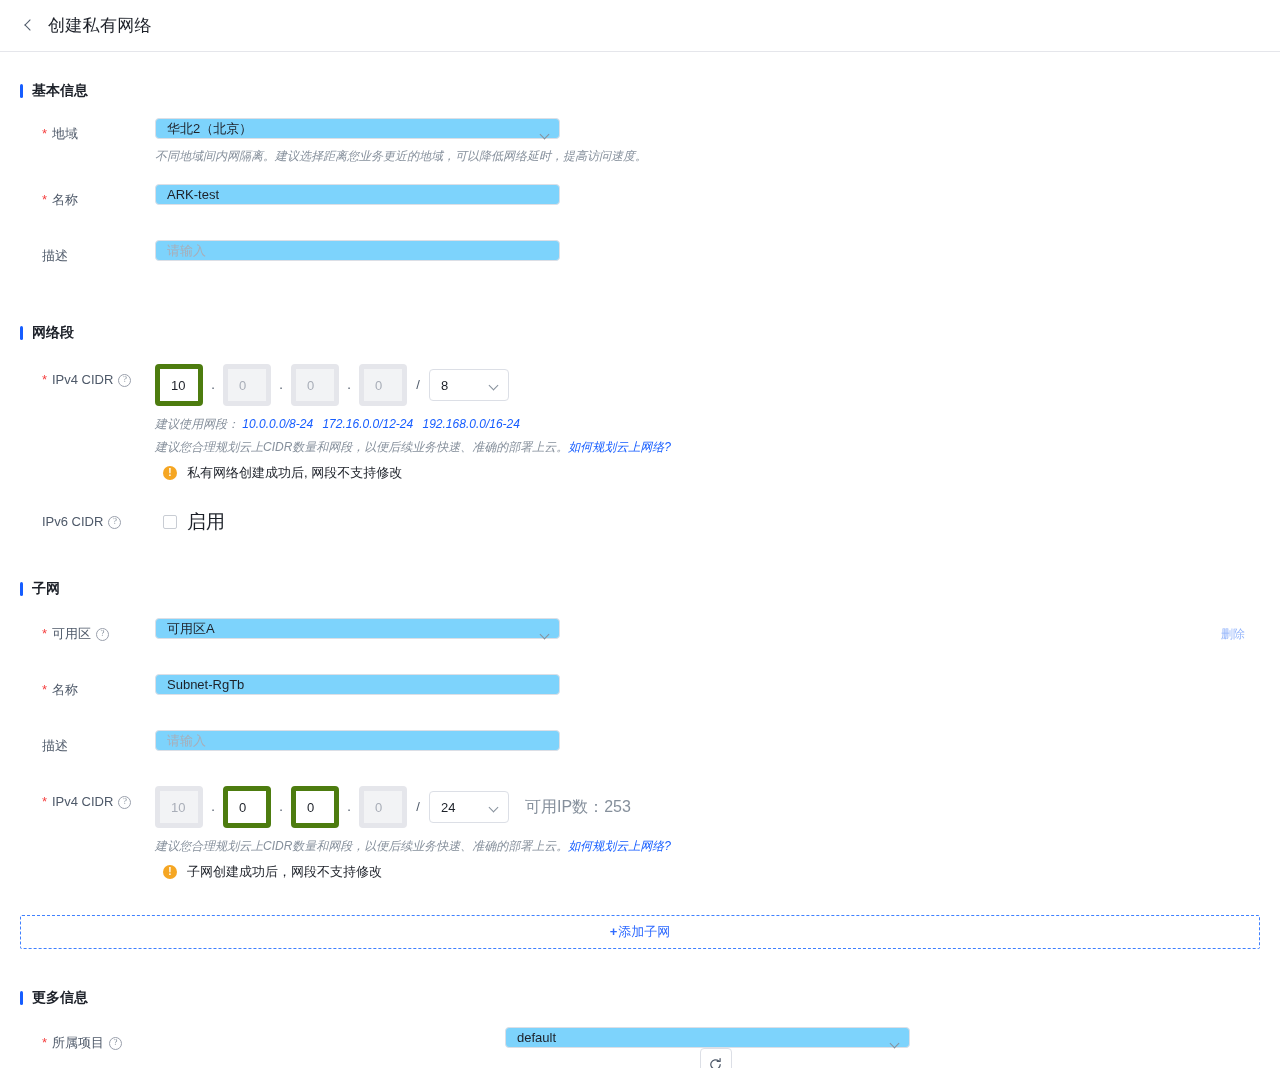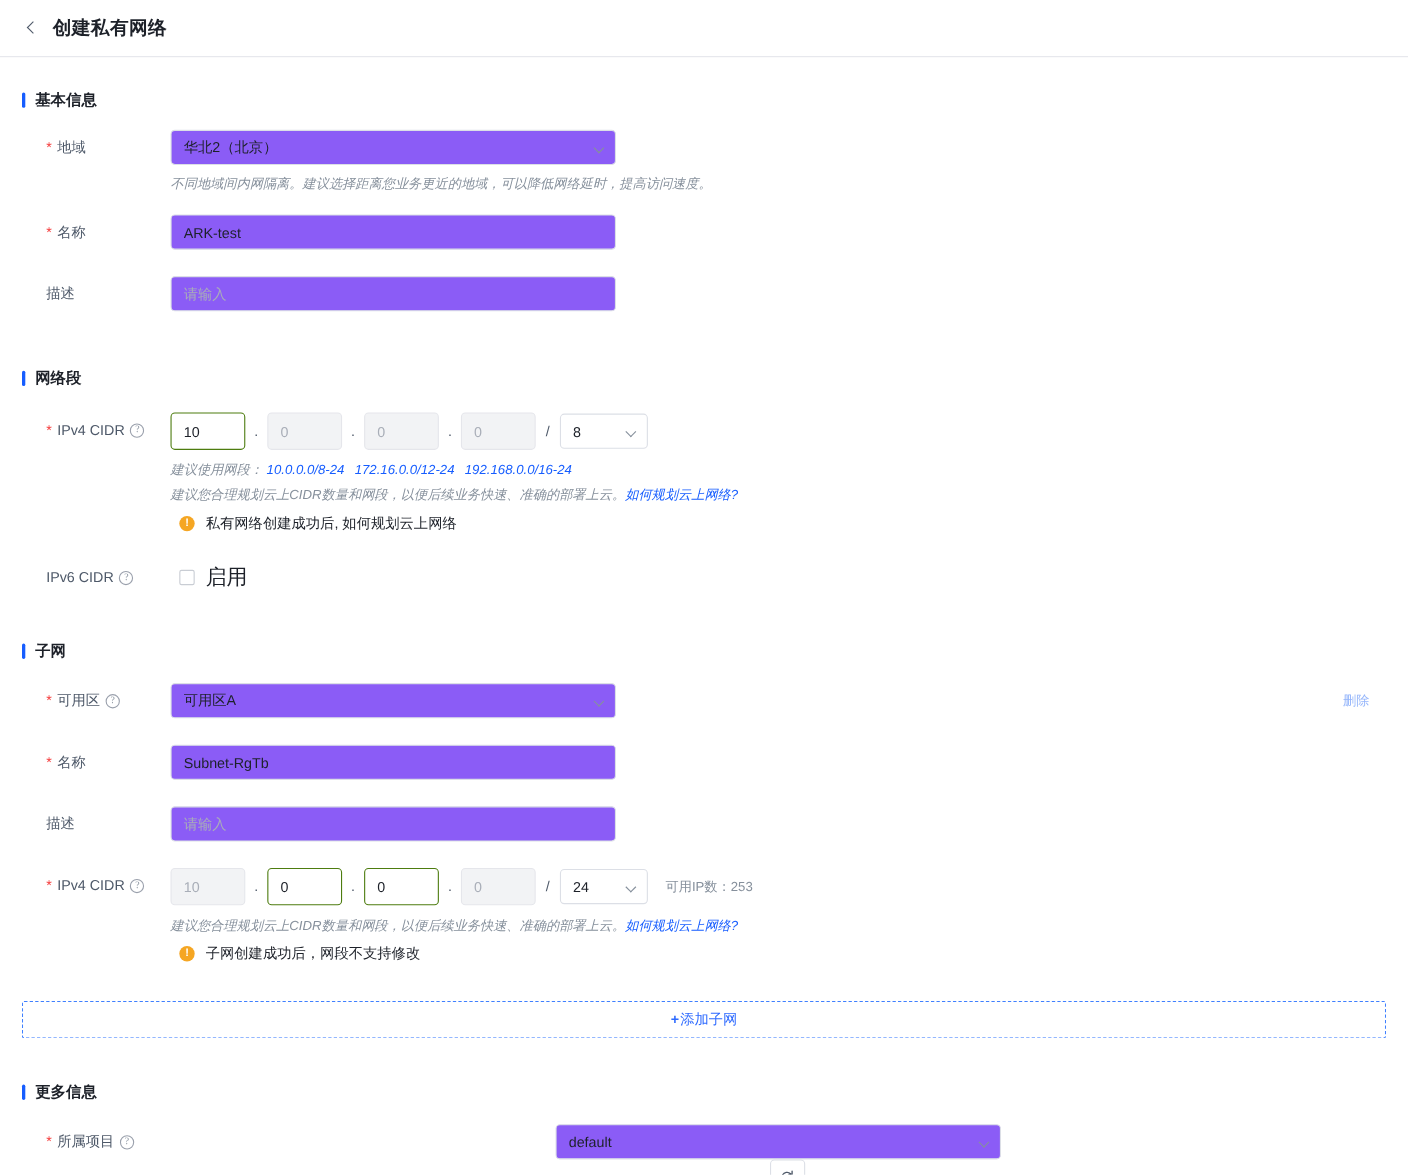--- a/index.html
+++ b/index.html
@@ -31,21 +31,21 @@
     content: "";
     position: absolute;
     left: 4px; top: 2px;
     width: 7px; height: 7px;
     border-left: 1.6px solid #4e5969;
     border-bottom: 1.6px solid #4e5969;
     transform: rotate(45deg);
   }
   .page-title {
     font-size: 17px;
-    font-weight: 700;
+    font-weight: 400;
     color: #1d2129;
     letter-spacing: .3px;
   }
 
   
   .content { padding: 0 20px; }
 
   
   .section-head {
     display: flex;
@@ -107,24 +107,24 @@
     margin-left: 5px;
     cursor: pointer;
     flex: 0 0 auto;
     font-family: "Liberation Serif", serif;
     padding-bottom: 1px;
   }
 
   
   .txt-input, .sel-input {
     width: 405px;
-    height: 32px;
+    height: 21px;
     border: 1px solid #dcdfe6;
     border-radius: 4px;
-    background: #8b5cf6;
+    background: #7dd3fc;
     font-size: 13px;
     color: #1d2129;
     padding: 0 11px;
     font-family: inherit;
     outline: none;
     display: block;
   }
   .txt-input::placeholder { color: #a9aeb8; }
 
   .sel-wrap { position: relative; width: 405px; }
@@ -186,23 +186,23 @@
     flex: 0 0 auto;
     line-height: 1;
   }
 
   
   .ip-group {
     display: flex;
     align-items: center;
   }
   .octet {
-    width: 68px;
+    width: 48px;
     height: 32px;
-    border: 1px solid #4d7c0f;
+    border: 5px solid #4d7c0f;
     border-radius: 4px;
     background: #fff;
     font-size: 13px;
     color: #1d2129;
     padding: 16px 11px;
     font-family: inherit;
     outline: none;
   }
   .octet.disabled {
     background: #f2f3f5;
@@ -232,21 +232,21 @@
     border-radius: 4px;
     background: #fff;
     font-size: 13px;
     color: #1d2129;
     padding: 0 26px 0 11px;
     display: flex;
     align-items: center;
     cursor: pointer;
   }
   .ip-count {
-    font-size: 12px;
+    font-size: 16px;
     color: #86909c;
     margin-left: 16px;
     line-height: 32px;
   }
 
   
   .cb-row { display: flex; align-items: center; height: 32px; }
   .cbox {
     width: 14px; height: 14px;
     border: 1px solid #c9cdd4;
@@ -391,21 +391,21 @@
         <span class="cidr-sugg">172.16.0.0/12-24</span>
         <span class="cidr-sugg">192.168.0.0/16-24</span>
       </div>
 
       <div class="hint" style="margin-top:3px;">
         <span>建议您合理规划云上CIDR数量和网段，以便后续业务快速、准确的部署上云。</span><span class="lnk">如何规划云上网络?</span>
       </div>
 
       <div class="warn-line">
         <span class="warn-icon">!</span>
-        <span>私有网络创建成功后, 如何规划云上网络</span>
+        <span>私有网络创建成功后, 网段不支持修改</span>
       </div>
     </div>
   </div>
 
   <div class="form-row" style="margin-top:24px;">
     <div class="form-label">
       <span>IPv6 CIDR</span>
       <span class="help-icon">?</span>
     </div>
     <div class="form-field">

